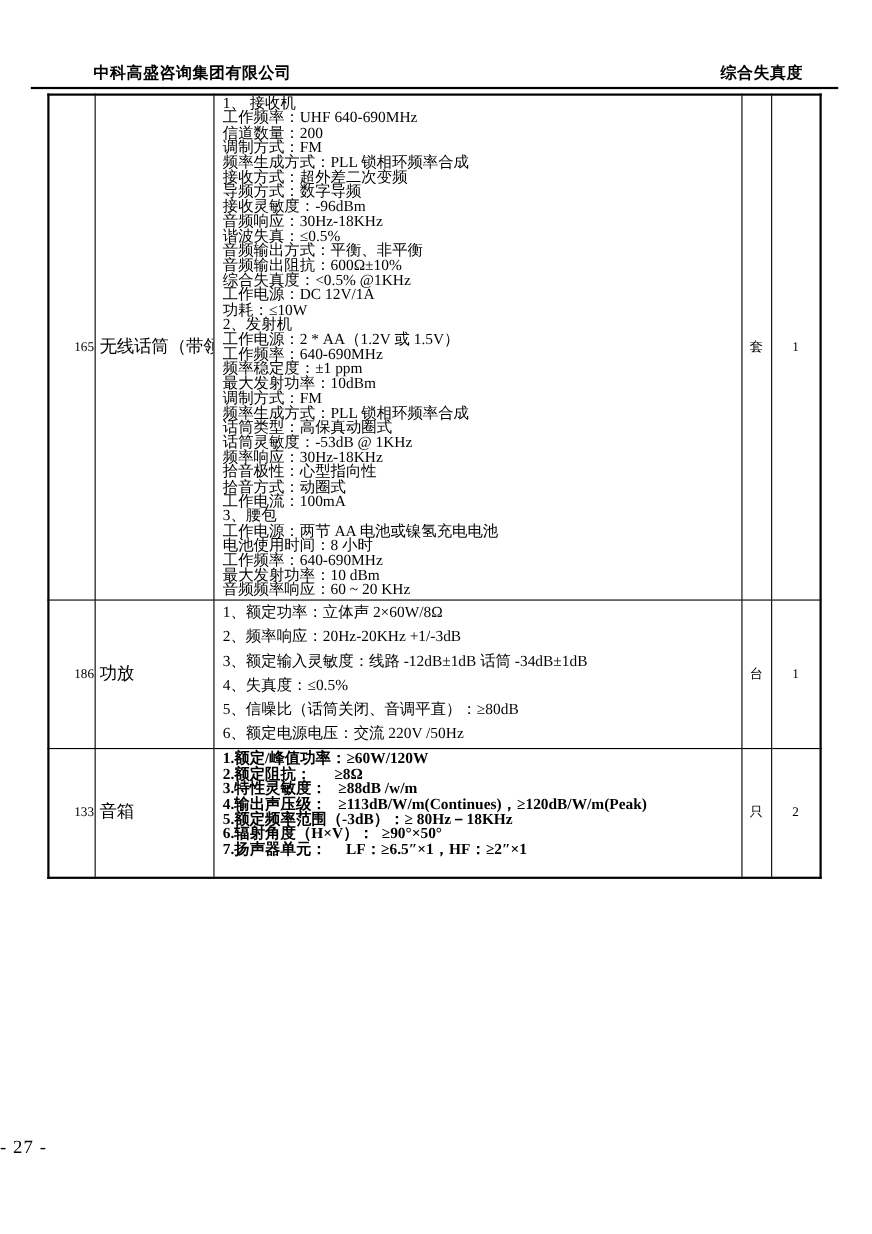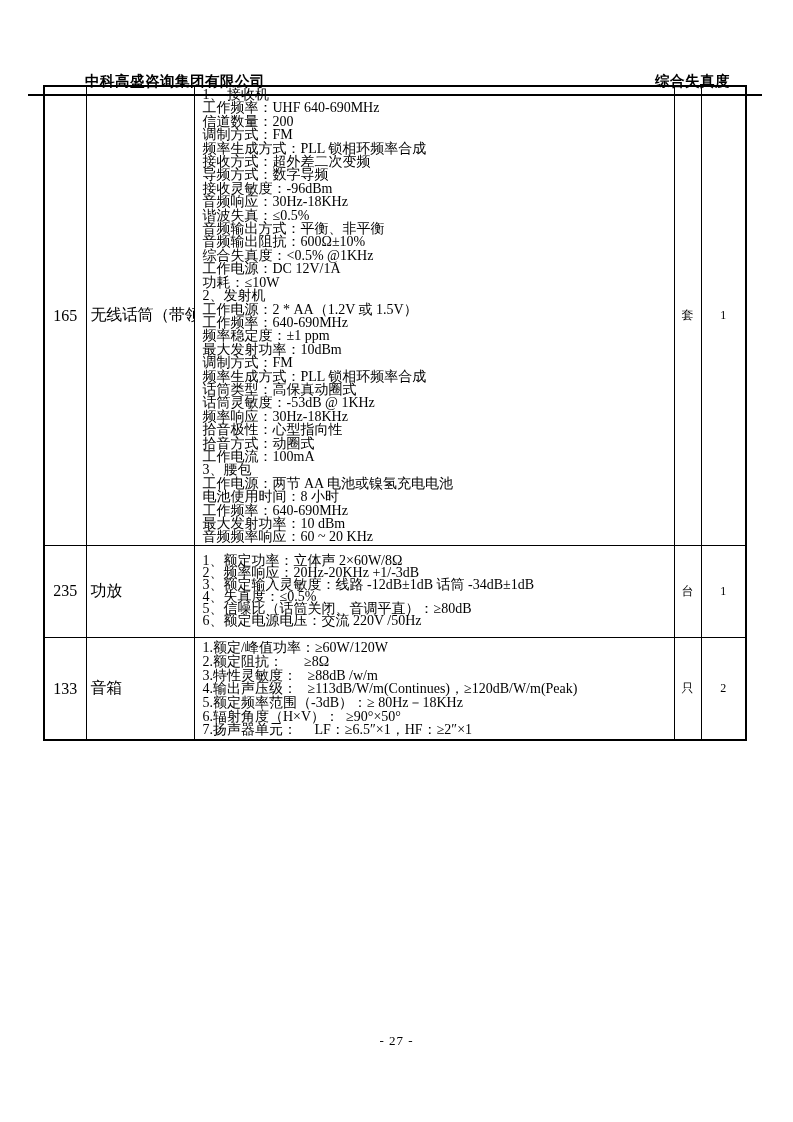--- a/index.html
+++ b/index.html
@@ -11,21 +11,21 @@
     background: #ffffff;
     font-family: "Liberation Serif", serif;
     color: #000;
     overflow: hidden;
     margin: 0 auto;
   }
   
   .header {
     position: absolute;
     left: 28px;
-    top: 72px;
+    top: 57px;
     width: 734px;
     display: flex;
     justify-content: space-between;
     align-items: flex-end;
     border-bottom: 2px solid #000;
     padding: 0 32px 3px 57px;
     font-family: "Liberation Sans", sans-serif;
     font-weight: bold;
     font-size: 14.5px;
     letter-spacing: 0.5px;
@@ -39,52 +39,51 @@
     table-layout: fixed;
     width: 702px;
     border: 2px solid #000;
   }
   table.spec-table td {
     border: 1px solid #000;
     vertical-align: middle;
     overflow: hidden;
   }
   td.no {
-    text-align: center;
-    font-size: 16px;
+    text-align: right;
+    font-size: 12px;
   }
   td.name {
     font-size: 16px;
     letter-spacing: -0.3px;
     white-space: nowrap;
     padding-left: 4px;
   }
   td.specs {
     font-size: 14px;
     white-space: pre;
     padding-left: 8px;
   }
   tr.row-0 { height: 458px; }
   tr.row-1 { height: 92px; }
   tr.row-2 { height: 103px; }
   tr.row-0 td.specs { line-height: 13.4px; padding-top: 1px; padding-bottom: 1px; }
-  tr.row-1 td.specs { line-height: 12px;   padding-top: 1px; padding-bottom: 1px; }
-  tr.row-2 td.specs { line-height: 13.7px; padding-top: 3px; padding-bottom: 2px; }
+  tr.row-1 td.specs { line-height: 22px;   padding-top: 1px; padding-bottom: 1px; }
+  tr.row-2 td.specs { line-height: 13.7px; padding-top: 3px; padding-bottom: 17px; font-weight: bold; }
   td.unit, td.qty {
     text-align: center;
     font-size: 12px;
   }
   
   .footer {
     position: absolute;
     top: 1033px;
     left: 0;
     width: 100%;
-    text-align: center;
-    font-size: 13px;
+    font-size: 17px;
     letter-spacing: 1px;
   }
 </style>
 </head>
 <body>
 
 <div class="page">
 
   <div class="header">
     <span>中科高盛咨询集团有限公司</span>
@@ -134,21 +133,21 @@
 3、腰包
 工作电源：两节 AA 电池或镍氢充电电池
 电池使用时间：8 小时
 工作频率：640-690MHz
 最大发射功率：10 dBm
 音频频率响应：60 ~ 20 KHz</td>
         <td class="unit">套</td>
         <td class="qty">1</td>
       </tr>
       <tr class="row-1">
-        <td class="no">235</td>
+        <td class="no">186</td>
         <td class="name">功放</td>
         <td class="specs">1、额定功率：立体声 2×60W/8Ω
 2、频率响应：20Hz-20KHz +1/-3dB
 3、额定输入灵敏度：线路 -12dB±1dB 话筒 -34dB±1dB
 4、失真度：≤0.5%
 5、信噪比（话筒关闭、音调平直）：≥80dB
 6、额定电源电压：交流 220V /50Hz</td>
         <td class="unit">台</td>
         <td class="qty">1</td>
       </tr>

